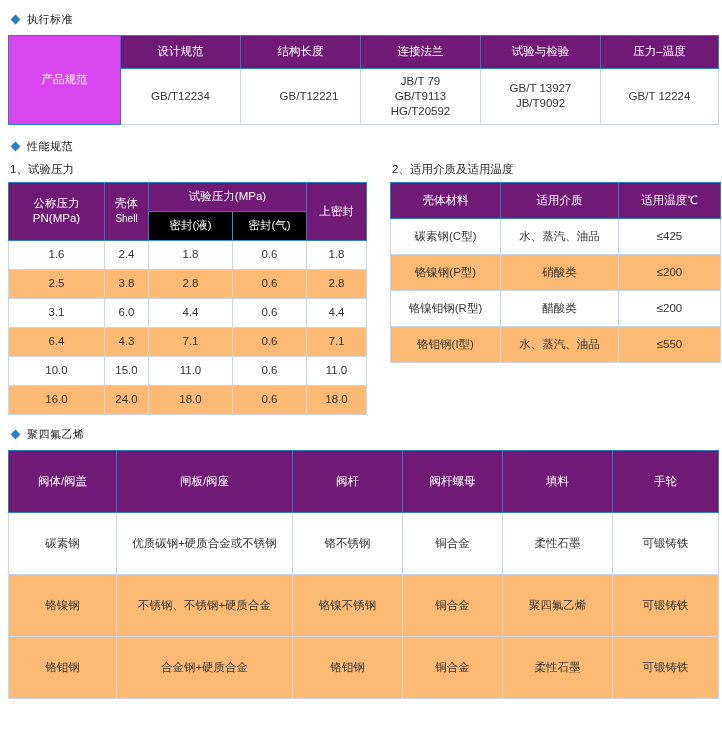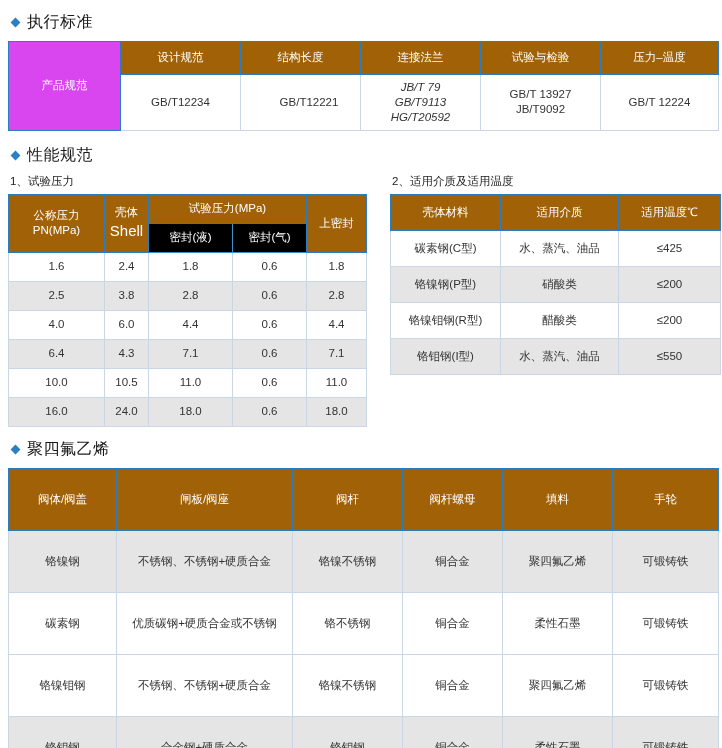--- a/index.html
+++ b/index.html
@@ -29,21 +29,21 @@
   }
   .diamond {
     width: 7px;
     height: 7px;
     background: #2b7fc3;
     transform: rotate(45deg);
     margin-right: 8px;
     flex: none;
   }
   .section-title {
-    font-size: 16px;
+    font-size: 11px;
     color: #1a1a1a;
     font-weight: normal;
     letter-spacing: 0.5px;
   }
   .sub-head {
     font-size: 11.5px;
     color: #222;
     margin: 0 0 5px 2px;
   }
 
@@ -56,32 +56,32 @@
     border: 1px solid #c9d6e4;
     text-align: center;
     vertical-align: middle;
     font-weight: normal;
     font-size: 11.5px;
     color: #333;
     padding: 3px 2px;
     line-height: 1.35;
   }
   .hdr {
-    background: #a16207;
+    background: #701a75;
     color: #ffffff;
     font-size: 11.5px;
     border: 1px solid #2a7ec0;
   }
   .hdr2 {
     background: #000000;
     color: #ffffff;
     border: 1px solid #3f8fcc;
   }
   .cell-light { background: #ffffff; }
-  .cell-alt { background: #e5e5e5; }
+  .cell-alt { background: #fdba74; }
 
   
   #t-standards {
     width: 710px;
     margin: 0 0 14px 2px;
   }
   #t-standards td { height: 26px; }
   #t-standards .left-head {
     background: #d946ef;
     color: #fff;
@@ -97,21 +97,21 @@
   .perf-row {
     display: flex;
     gap: 24px;
     margin: 0 0 12px 2px;
   }
   .perf-left { width: 358px; }
   .perf-right { width: 330px; }
 
   #t-pressure { width: 358px; }
   #t-pressure td, #t-pressure th { height: 22px; }
-  #t-pressure .sml { font-size: 15px; }
+  #t-pressure .sml { font-size: 10px; }
 
   #t-media { width: 330px; }
   #t-media td, #t-media th { height: 29px; }
 
   
   #t-materials {
     width: 710px;
     margin: 0 0 0 2px;
   }
   #t-materials td { height: 55px; }
@@ -140,21 +140,21 @@
       <td class="left-head" rowspan="2">产品规范</td>
       <td class="hdr">设计规范</td>
       <td class="hdr">结构长度</td>
       <td class="hdr">连接法兰</td>
       <td class="hdr">试验与检验</td>
       <td class="hdr">压力–温度</td>
     </tr>
     <tr>
       <td class="cell-light multi" style="white-space:pre-line;">GB/T12234</td>
       <td class="cell-light multi" style="white-space:pre-line;padding-left:19px;">GB/T12221</td>
-      <td class="cell-light multi" style="white-space:pre-line;font-style:italic;">JB/T 79
+      <td class="cell-light multi" style="white-space:pre-line;">JB/T 79
 GB/T9113
 HG/T20592</td>
       <td class="cell-light multi" style="white-space:pre-line;">GB/T 13927
 JB/T9092</td>
       <td class="cell-light multi" style="white-space:pre-line;">GB/T 12224</td>
     </tr>
   </tbody>
     </table>
 
   <div class="section-head">
@@ -196,36 +196,36 @@
           <td class="cell-light">1.8</td>
         </tr>
         <tr>
           <td class="cell-alt">2.5</td>
           <td class="cell-alt">3.8</td>
           <td class="cell-alt">2.8</td>
           <td class="cell-alt">0.6</td>
           <td class="cell-alt">2.8</td>
         </tr>
         <tr>
-          <td class="cell-light">4.0</td>
+          <td class="cell-light">3.1</td>
           <td class="cell-light">6.0</td>
           <td class="cell-light">4.4</td>
           <td class="cell-light">0.6</td>
           <td class="cell-light">4.4</td>
         </tr>
         <tr>
           <td class="cell-alt">6.4</td>
           <td class="cell-alt">4.3</td>
           <td class="cell-alt">7.1</td>
           <td class="cell-alt">0.6</td>
           <td class="cell-alt">7.1</td>
         </tr>
         <tr>
           <td class="cell-light">10.0</td>
-          <td class="cell-light">10.5</td>
+          <td class="cell-light">15.0</td>
           <td class="cell-light">11.0</td>
           <td class="cell-light">0.6</td>
           <td class="cell-light">11.0</td>
         </tr>
         <tr>
           <td class="cell-alt">16.0</td>
           <td class="cell-alt">24.0</td>
           <td class="cell-alt">18.0</td>
           <td class="cell-alt">0.6</td>
           <td class="cell-alt">18.0</td>
@@ -290,42 +290,34 @@
     <tbody>
         <tr>
       <td class="hdr">阀体/阀盖</td>
       <td class="hdr">闸板/阀座</td>
       <td class="hdr">阀杆</td>
       <td class="hdr">阀杆螺母</td>
       <td class="hdr">填料</td>
       <td class="hdr">手轮</td>
     </tr>
     <tr>
+      <td class="cell-light">碳素钢</td>
+      <td class="cell-light">优质碳钢+硬质合金或不锈钢</td>
+      <td class="cell-light">铬不锈钢</td>
+      <td class="cell-light">铜合金</td>
+      <td class="cell-light">柔性石墨</td>
+      <td class="cell-light">可锻铸铁</td>
+    </tr>
+    <tr>
       <td class="cell-alt">铬镍钢</td>
       <td class="cell-alt">不锈钢、不锈钢+硬质合金</td>
       <td class="cell-alt">铬镍不锈钢</td>
       <td class="cell-alt">铜合金</td>
       <td class="cell-alt">聚四氟乙烯</td>
       <td class="cell-alt">可锻铸铁</td>
-    </tr>
-    <tr>
-      <td class="cell-light">碳素钢</td>
-      <td class="cell-light">优质碳钢+硬质合金或不锈钢</td>
-      <td class="cell-light">铬不锈钢</td>
-      <td class="cell-light">铜合金</td>
-      <td class="cell-light">柔性石墨</td>
-      <td class="cell-light">可锻铸铁</td>
-    </tr>
-    <tr>
-      <td class="cell-light">铬镍钼钢</td>
-      <td class="cell-light">不锈钢、不锈钢+硬质合金</td>
-      <td class="cell-light">铬镍不锈钢</td>
-      <td class="cell-light">铜合金</td>
-      <td class="cell-light">聚四氟乙烯</td>
-      <td class="cell-light">可锻铸铁</td>
     </tr>
     <tr>
       <td class="cell-alt">铬钼钢</td>
       <td class="cell-alt">合金钢+硬质合金</td>
       <td class="cell-alt">铬钼钢</td>
       <td class="cell-alt">铜合金</td>
       <td class="cell-alt">柔性石墨</td>
       <td class="cell-alt">可锻铸铁</td>
     </tr>
   </tbody>

